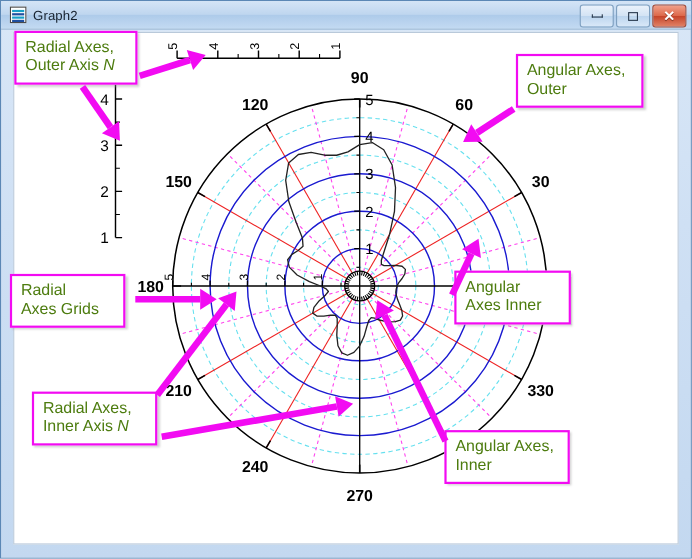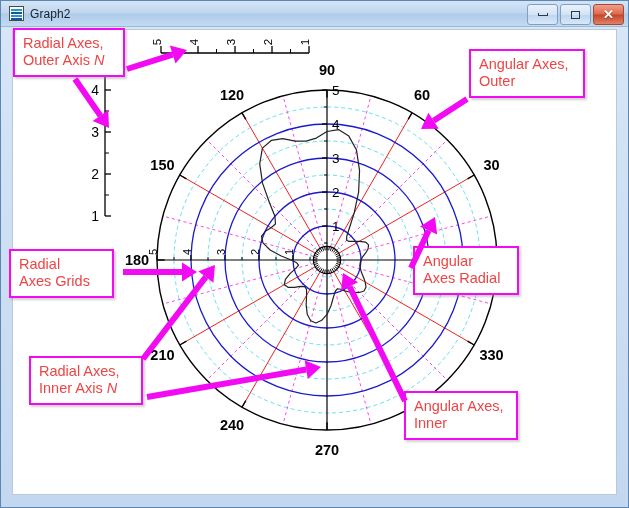--- a/index.html
+++ b/index.html
@@ -46,21 +46,21 @@
   
   #canvas{
     position:absolute;left:11px;top:28px;width:605px;height:466px;
     background:#ffffff;border:1px solid #b9c9da;box-sizing:border-box;overflow:hidden;
   }
   svg{display:block;}
   
   .callout{
     position:absolute;box-sizing:border-box;
     background:#ffffff;border:2px solid #f20bf2;
-    color:#ef4444;font-size:14.5px;line-height:1.18;
+    color:#4d7c0f;font-size:14.5px;line-height:1.18;
     padding:5px 7px 6px 8px;
     box-shadow:2px 2px 2px rgba(150,150,150,.45);
     white-space:pre-line;
   }
   .callout i{font-style:italic;}
 </style>
 </head>
 <body>
 
 <div id="app">
@@ -242,21 +242,21 @@
         <text x="296" y="12" font-size="11.5" fill="#000" text-anchor="middle" transform="rotate(-90 296 12)">1</text>
       </svg>
   </div>
 
   <div class="callout" style="left:12px;top:27px;width:112px;"><span>Radial Axes,<br>Outer Axis <i>N</i></span></div>
   <div class="callout" style="left:468px;top:48px;width:116px;"><span>Angular Axes,
 Outer</span></div>
   <div class="callout" style="left:8px;top:248px;width:105px;"><span>Radial
 Axes Grids</span></div>
   <div class="callout" style="left:412px;top:245px;width:106px;"><span>Angular
-Axes Radial</span></div>
+Axes Inner</span></div>
   <div class="callout" style="left:28px;top:355px;width:114px;"><span>Radial Axes,<br>Inner Axis <i>N</i></span></div>
   <div class="callout" style="left:403px;top:390px;width:114px;"><span>Angular Axes,
 Inner</span></div>
 
   <svg id="arrows" width="629" height="508" viewBox="0 0 629 508" style="position:absolute;left:0;top:0;pointer-events:none;">
       <line x1="126" y1="68" x2="171.69986661973886" y2="53.52837557041603" stroke="#f20bf2" stroke-width="6"></line>
       <polygon points="186,49 174.5678378143357,62.585126711248094 168.83189542514202,44.47162442958397" fill="#f20bf2"></polygon>
       <line x1="74" y1="78" x2="99.44877677690559" y2="114.67617829612864" stroke="#f20bf2" stroke-width="6"></line>
       <polygon points="108,127 91.64368969778707,120.09195300408844 107.25386385602411,109.26040358816884" fill="#f20bf2"></polygon>
       <line x1="466" y1="98" x2="432.5641589525792" y2="119.80598329179617" stroke="#f20bf2" stroke-width="6"></line>

